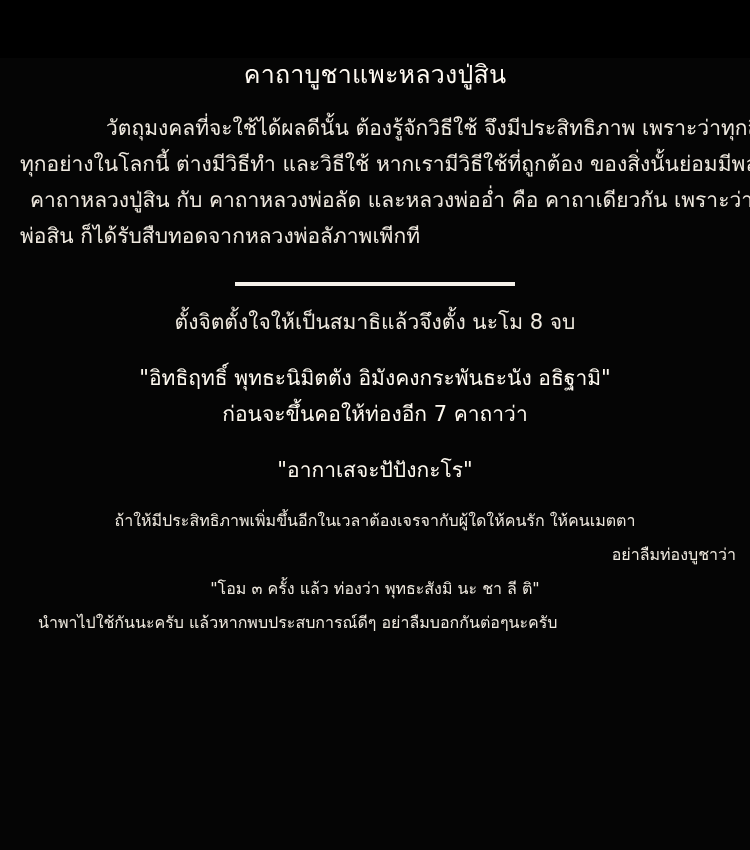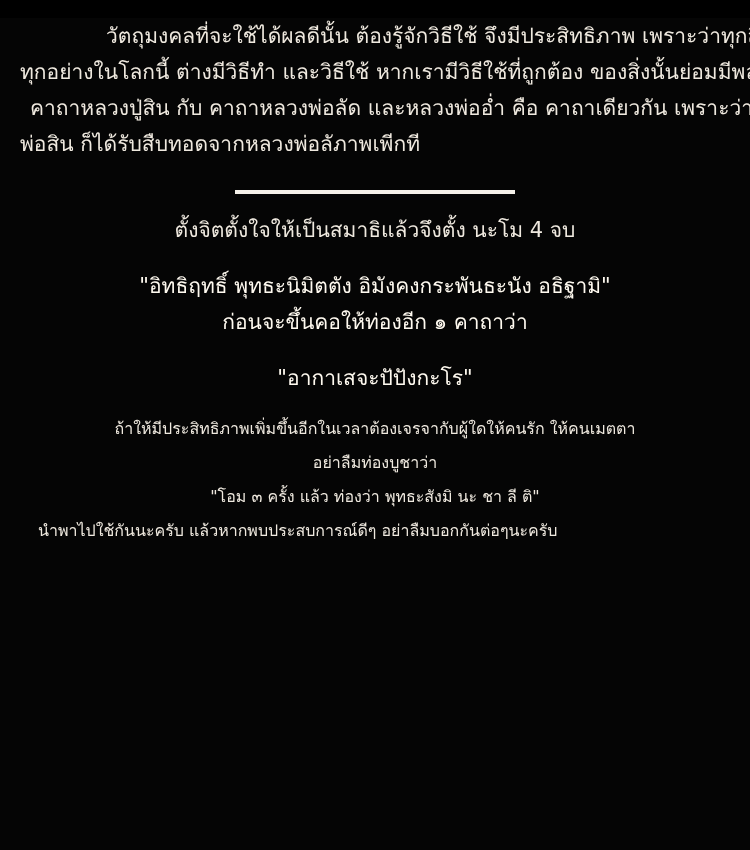--- a/index.html
+++ b/index.html
@@ -67,49 +67,50 @@
     font-size: 21px;
     line-height: 36px;
     color: #fffaf0;
   }
   .closing {
     margin-top: 16px;
     font-size: 16px;
     line-height: 34px;
   }
   .closing .line.l1 { text-align: center; }
-  .closing .line.l3 { text-align: center; padding-left: 0px; }
+  .closing .line.l3 { text-align: right; padding-left: 0px; }
   .closing .line.l4 { text-align: center; }
   .closing .line.l5 { text-align: left; padding-left: 24px; }
 </style>
 </head>
 <body>
 
 <div id="page">
 
+  <div class="title">คาถาบูชาแพะหลวงปู่สิน</div>
 
   <div class="block intro">
     <div class="line c1">วัตถุมงคลที่จะใช้ได้ผลดีนั้น ต้องรู้จักวิธีใช้ จึงมีประสิทธิภาพ เพราะว่าทุกสิ่ง</div>
     <div class="line c2">ทุกอย่างในโลกนี้ ต่างมีวิธีทำ และวิธีใช้ หากเรามีวิธีใช้ที่ถูกต้อง ของสิ่งนั้นย่อมมีพลัง</div>
     <div class="line c3">คาถาหลวงปู่สิน กับ คาถาหลวงพ่อลัด และหลวงพ่ออ่ำ คือ คาถาเดียวกัน เพราะว่าหลวง–</div>
     <div class="line c4">พ่อสิน ก็ได้รับสืบทอดจากหลวงพ่อลัภาพเพีกที</div>
   </div>
 
   <div class="divider-wrap">
     <div class="divider"></div>
   </div>
 
   <div class="block centered">
-    <div class="line">ตั้งจิตตั้งใจให้เป็นสมาธิแล้วจึงตั้ง นะโม 4 จบ</div>
+    <div class="line">ตั้งจิตตั้งใจให้เป็นสมาธิแล้วจึงตั้ง นะโม 8 จบ</div>
   </div>
 
   <div class="gap-md"></div>
 
   <div class="quote">"อิทธิฤทธิ์ พุทธะนิมิตตัง อิมังคงกระพันธะนัง อธิฐามิ"</div>
-  <div class="quote">ก่อนจะขึ้นคอให้ท่องอีก ๑ คาถาว่า</div>
+  <div class="quote">ก่อนจะขึ้นคอให้ท่องอีก 7 คาถาว่า</div>
 
   <div class="gap-md"></div>
 
   <div class="quote">"อากาเสจะปัปังกะโร"</div>
 
   <div class="block closing">
     <div class="line l1">ถ้าให้มีประสิทธิภาพเพิ่มขึ้นอีกในเวลาต้องเจรจากับผู้ใดให้คนรัก ให้คนเมตตา</div>
     <div class="line l3">อย่าลืมท่องบูชาว่า</div>
     <div class="line l4">"โอม ๓ ครั้ง แล้ว ท่องว่า พุทธะสังมิ นะ ชา ลี ติ"</div>
     <div class="line l5">นำพาไปใช้กันนะครับ แล้วหากพบประสบการณ์ดีๆ อย่าลืมบอกกันต่อๆนะครับ</div>

